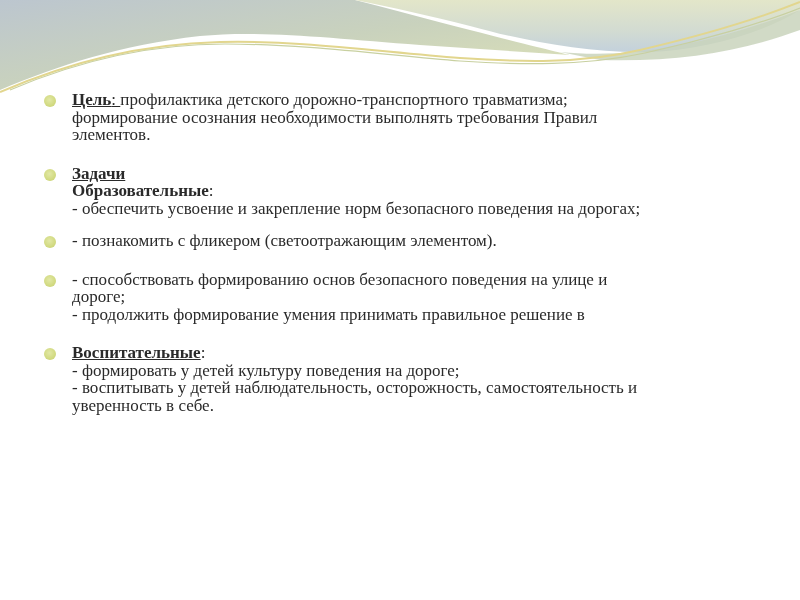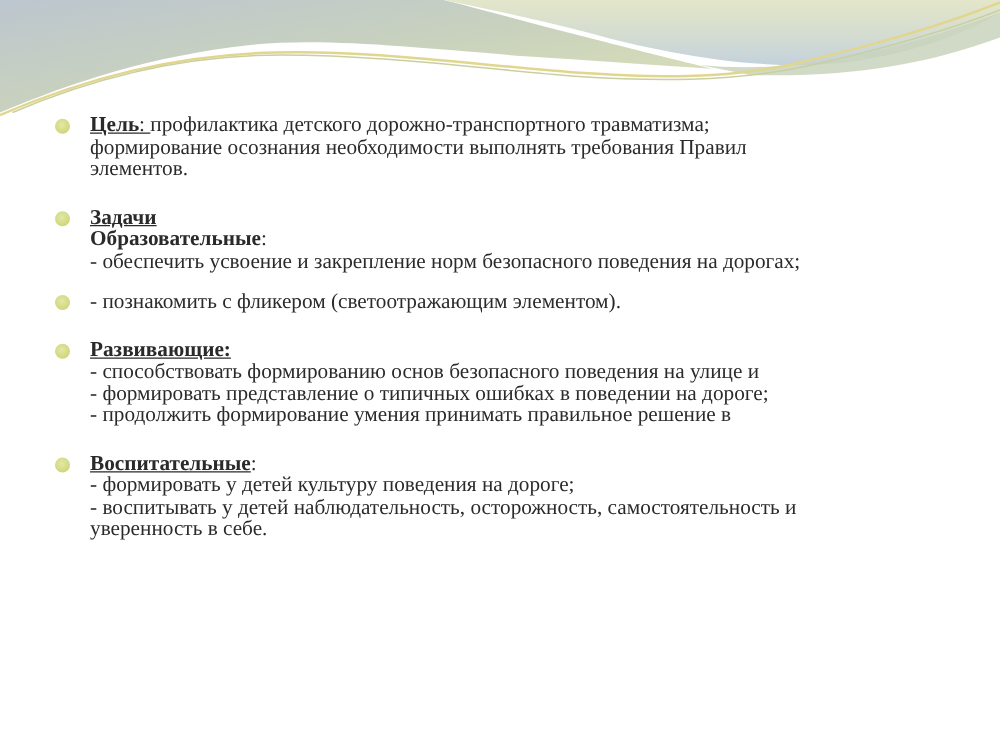--- a/index.html
+++ b/index.html
@@ -67,23 +67,22 @@
     <div class="line">- обеспечить усвоение и закрепление норм безопасного поведения на дорогах;</div>
   </div>
 
   <div class="block" style="margin-top:6px;">
     <span class="bullet"></span>
     <div class="line">- познакомить с фликером (светоотражающим элементом).</div>
   </div>
 
   <div class="block">
     <span class="bullet"></span>
-    <div class="line"><span class="lbl">Развивающие:</span></div>
     <div class="line">- способствовать формированию основ безопасного поведения на улице и</div>
-    <div class="line">- формировать представление о типичных ошибках в поведении на дороге;</div>
+    <div class="line">дороге;</div>
     <div class="line">- продолжить формирование умения принимать правильное решение в</div>
   </div>
 
   <div class="block">
     <span class="bullet"></span>
     <div class="line"><span class="lbl">Воспитательные</span><span>:</span></div>
     <div class="line">- формировать у детей культуру поведения на дороге;</div>
     <div class="line">- воспитывать у детей наблюдательность, осторожность, самостоятельность и</div>
     <div class="line">уверенность в себе.</div>
   </div>

